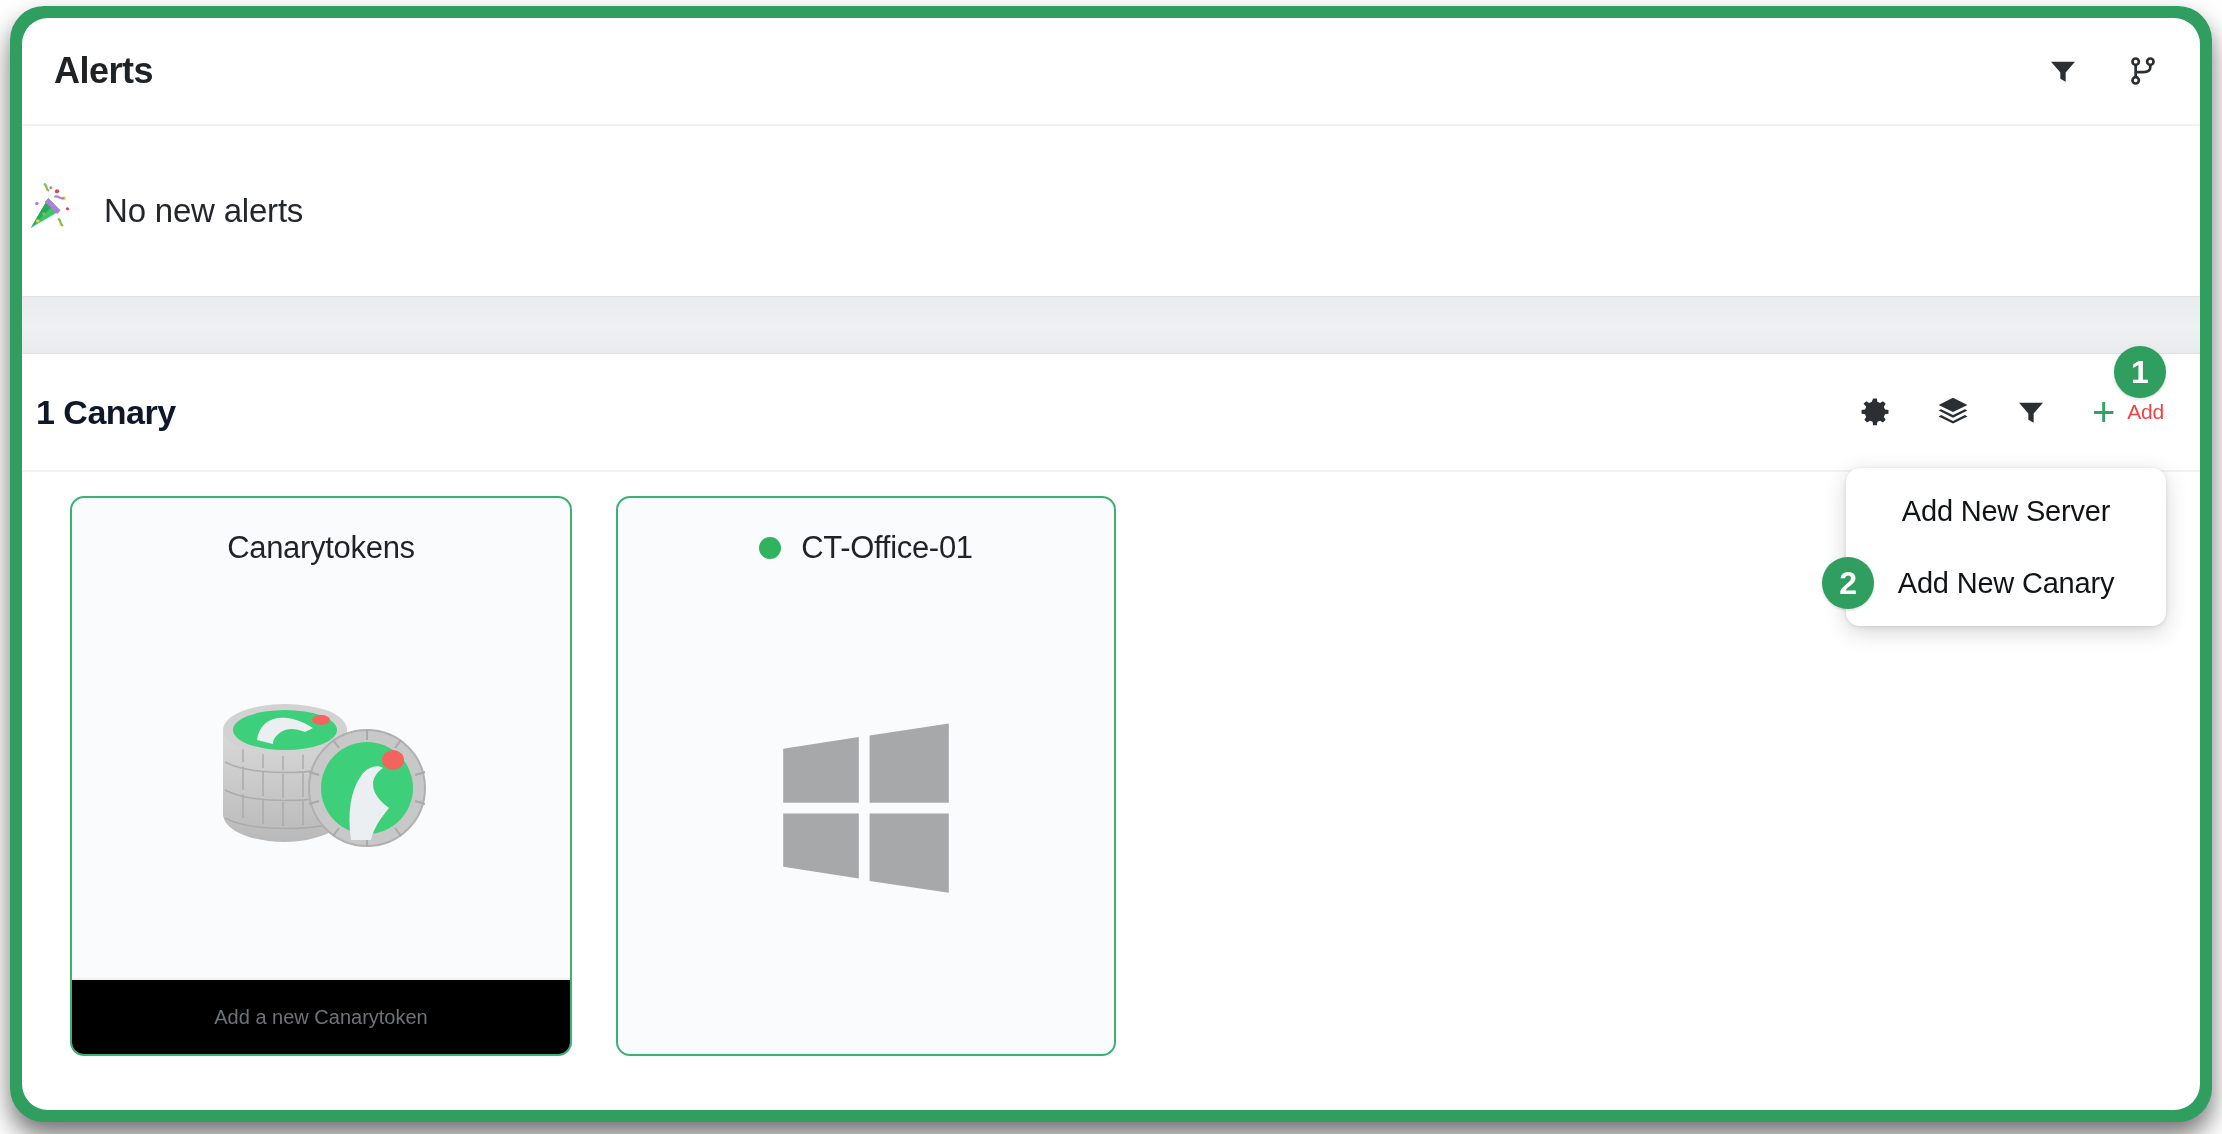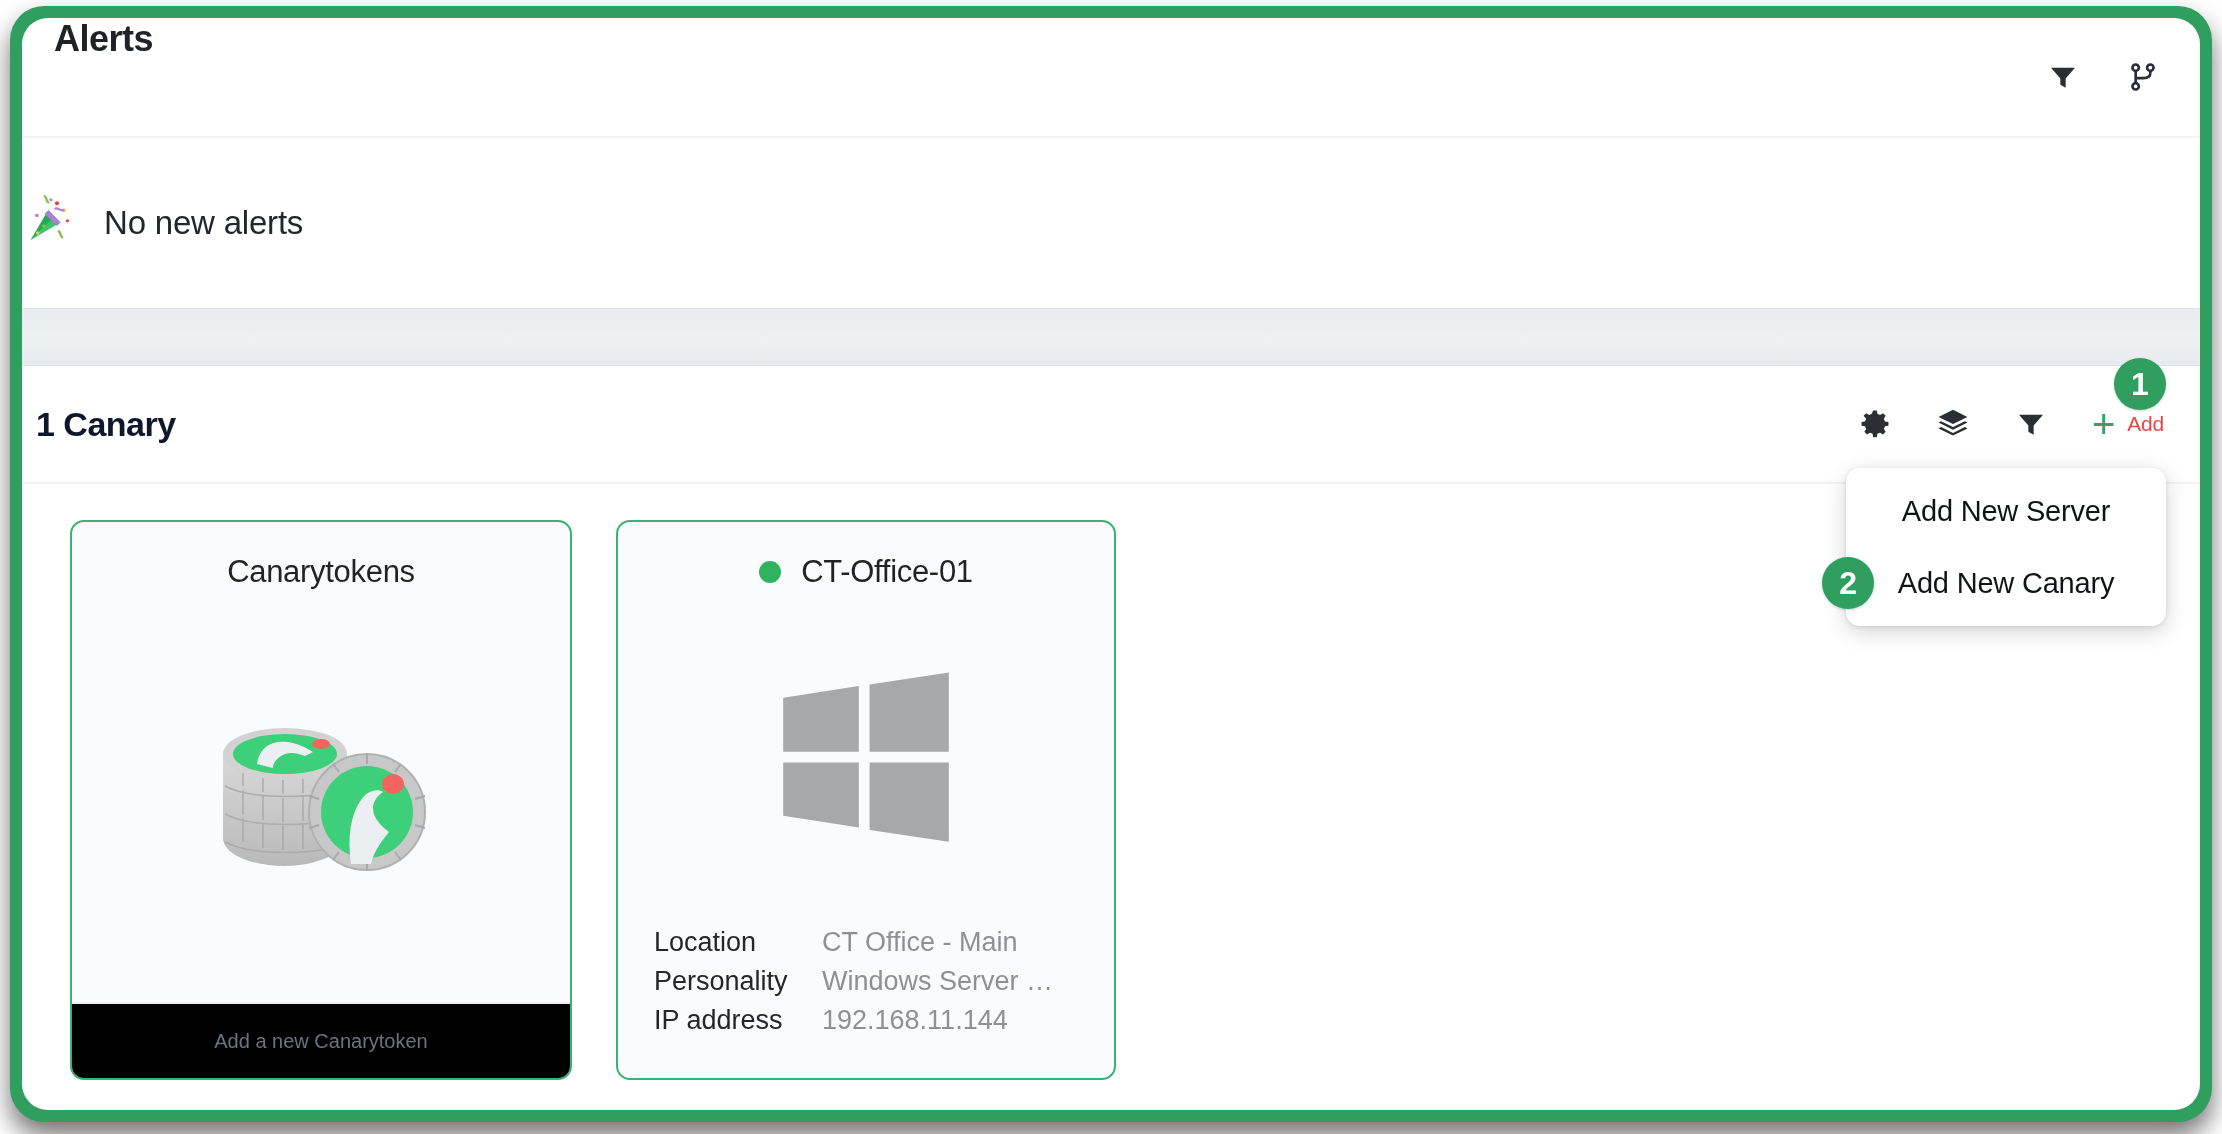--- a/index.html
+++ b/index.html
@@ -30,24 +30,24 @@
     width: 100%;
     height: 100%;
     background: #ffffff;
     border-radius: 26px;
     overflow: hidden;
   }
 
   
   #alerts-header {
     position: relative;
-    height: 120px;
+    height: 108px;
     border-bottom: 2px solid #f1f2f4;
     display: flex;
-    align-items: flex-start;
+    align-items: center;
   }
 
   #alerts-title {
     margin-left: 32px;
     font-size: 36px;
     font-weight: bold;
     color: #1f2326;
     letter-spacing: -0.5px;
   }
 
@@ -190,21 +190,21 @@
   }
 
   .dropdown-item + .dropdown-item { margin-top: 22px; }
 
   #badge-2 { left: -24px; top: 50%; transform: translateY(-50%); }
 
   
   #cards-area {
     display: flex;
     gap: 44px;
-    padding: 36px 0 0 48px;
+    padding: 24px 0 0 48px;
     background: #ffffff;
   }
 
   .card {
     border: 2px solid #3bb273;
     border-radius: 14px;
     background: #fafbfc;
     overflow: hidden;
     display: flex;
     flex-direction: column;
@@ -442,32 +442,18 @@
 
         <div class="card-art">
           <svg class="win-logo" viewBox="0 0 100 100" aria-hidden="true">
             <path d="M4 16 L46 9.5 L46 46 L4 46 Z" fill="#a6a8aa"></path>
             <path d="M52 8.6 L96 2 L96 46 L52 46 Z" fill="#a6a8aa"></path>
             <path d="M4 52 L46 52 L46 88 L4 81.5 Z" fill="#a6a8aa"></path>
             <path d="M52 52 L96 52 L96 96 L52 89.4 Z" fill="#a6a8aa"></path>
           </svg>
         </div>
 
-        <div class="device-meta">
-          <div class="meta-row">
-            <span class="meta-key">Location</span>
-            <span class="meta-val">CT Office - Main</span>
-          </div>
-          <div class="meta-row">
-            <span class="meta-key">Personality</span>
-            <span class="meta-val">Windows Server …</span>
-          </div>
-          <div class="meta-row">
-            <span class="meta-key">IP address</span>
-            <span class="meta-val">192.168.11.144</span>
-          </div>
-        </div>
       </div>
 
     </div>
 
   </div>
 </div>
 
 </body></html>

